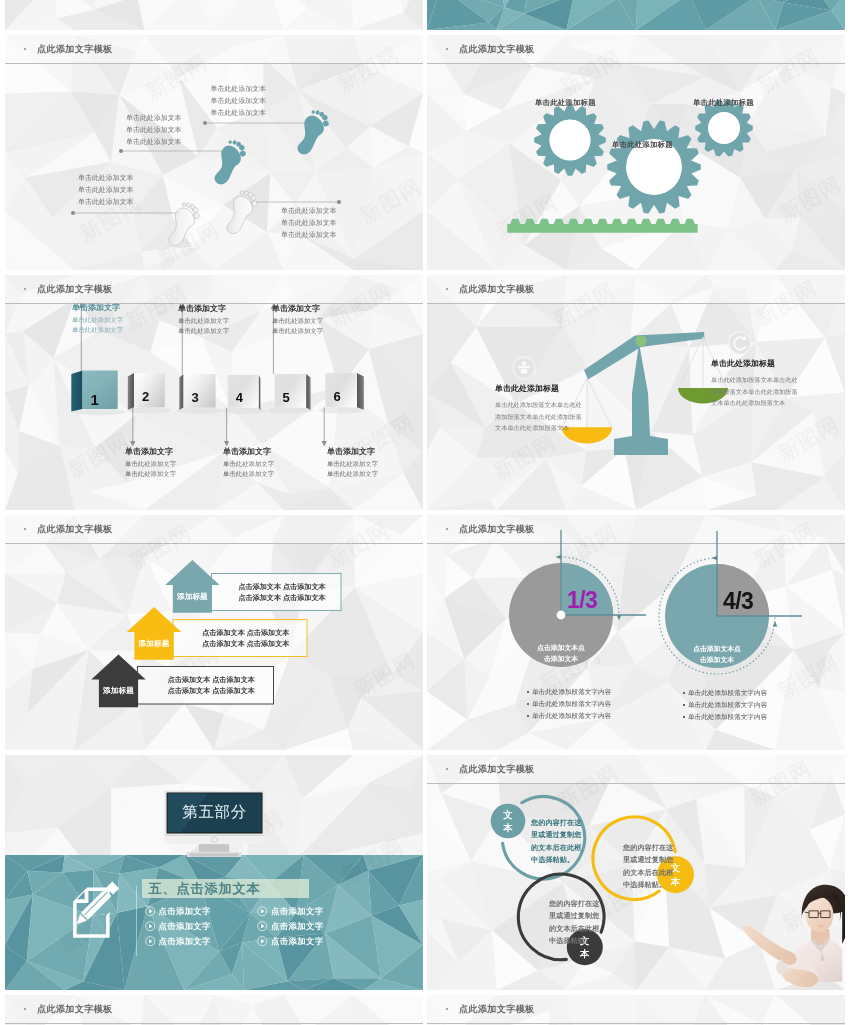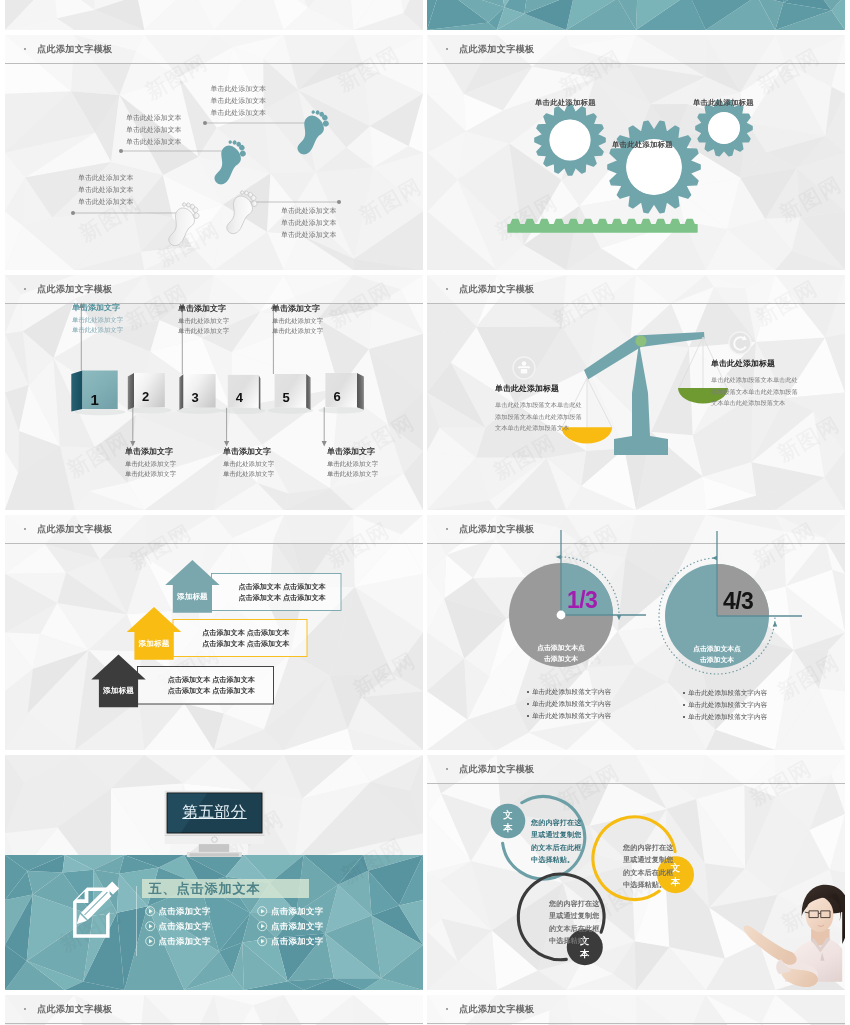--- a/index.html
+++ b/index.html
@@ -32,21 +32,21 @@
   .arr-lab{position:absolute;font-size:7.6px;font-weight:700;color:#fff;text-align:center;letter-spacing:.1px;white-space:nowrap;}
   .arr-txt{position:absolute;font-size:7.1px;line-height:11.4px;color:#3a3a3a;font-weight:700;white-space:pre-line;text-align:center;}
   
   .frac-val{position:absolute;font-size:23px;line-height:26px;font-weight:700;font-family:"Liberation Sans","DejaVu Sans",sans-serif;letter-spacing:-.6px;}
   .frac-cap{position:absolute;font-size:6.8px;line-height:10.5px;font-weight:700;color:#fff;text-align:center;white-space:pre-line;}
   .frac-ul{position:absolute;margin:0;padding:0 0 0 7px;list-style:none;}
   .frac-ul li{font-size:6.6px;line-height:12px;color:#4d4d4d;white-space:nowrap;position:relative;}
   .frac-ul li:before{content:"";position:absolute;left:-5px;top:5px;width:2.2px;height:2.2px;border-radius:50%;background:#3d3d3d;}
   
   .mon-title{position:absolute;left:159.6px;top:47px;width:99.9px;text-align:center;font-size:15.5px;
-             font-weight:500;color:#e9f3f8;letter-spacing:.6px;text-decoration:underline;}
+             font-weight:500;color:#e9f3f8;letter-spacing:.6px;}
   .s5-head{position:absolute;left:136.5px;top:123.5px;width:167px;height:19.4px;line-height:19.4px;
            background:rgba(221,234,214,.78);color:#4f8388;font-size:13.2px;font-weight:700;
            letter-spacing:.8px;padding-left:7px;box-sizing:border-box;}
   .s5-item{position:absolute;display:flex;align-items:center;gap:3.4px;}
   .s5-item .pl{flex:0 0 auto;}
   .s5-item span{font-size:8.4px;font-weight:700;color:#fbfdfc;letter-spacing:.35px;white-space:nowrap;}
   
   .ring-badge{position:absolute;width:12px;text-align:center;font-size:9.4px;line-height:13.5px;
               font-weight:700;color:#fff;letter-spacing:0;}
   .ring-txt{position:absolute;font-size:7.1px;line-height:12.4px;font-weight:700;letter-spacing:.1px;}

